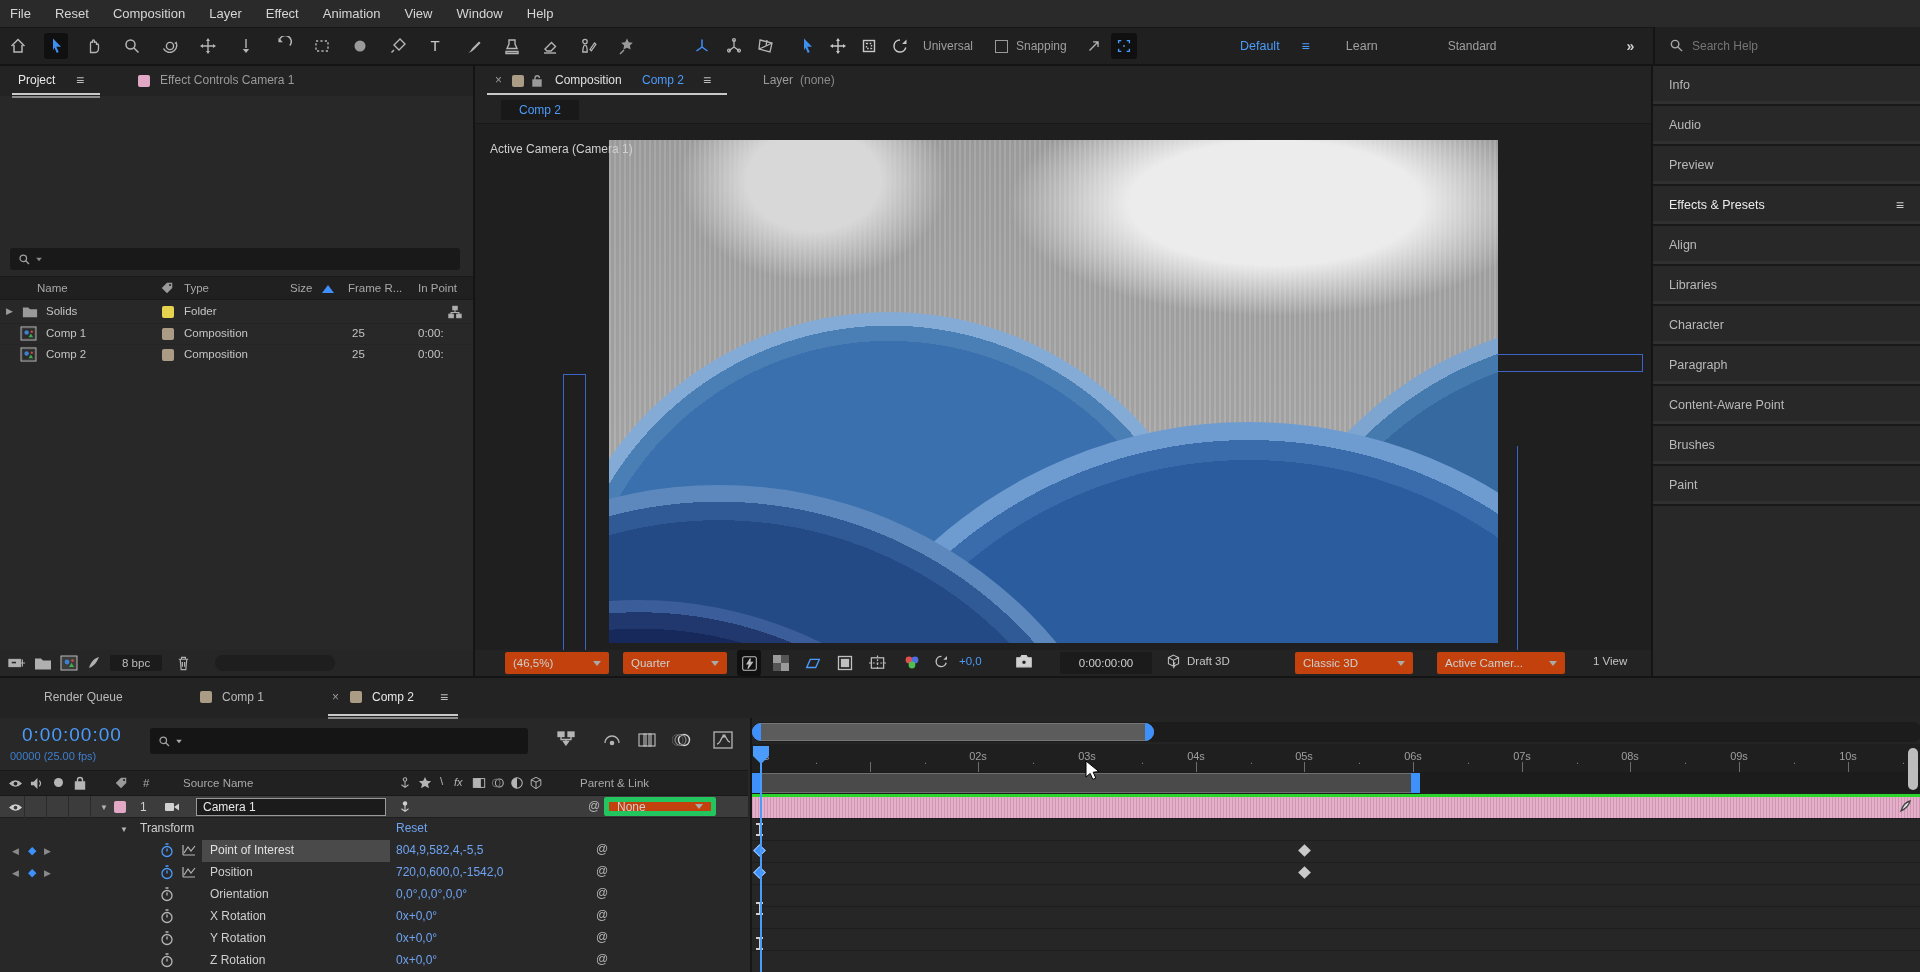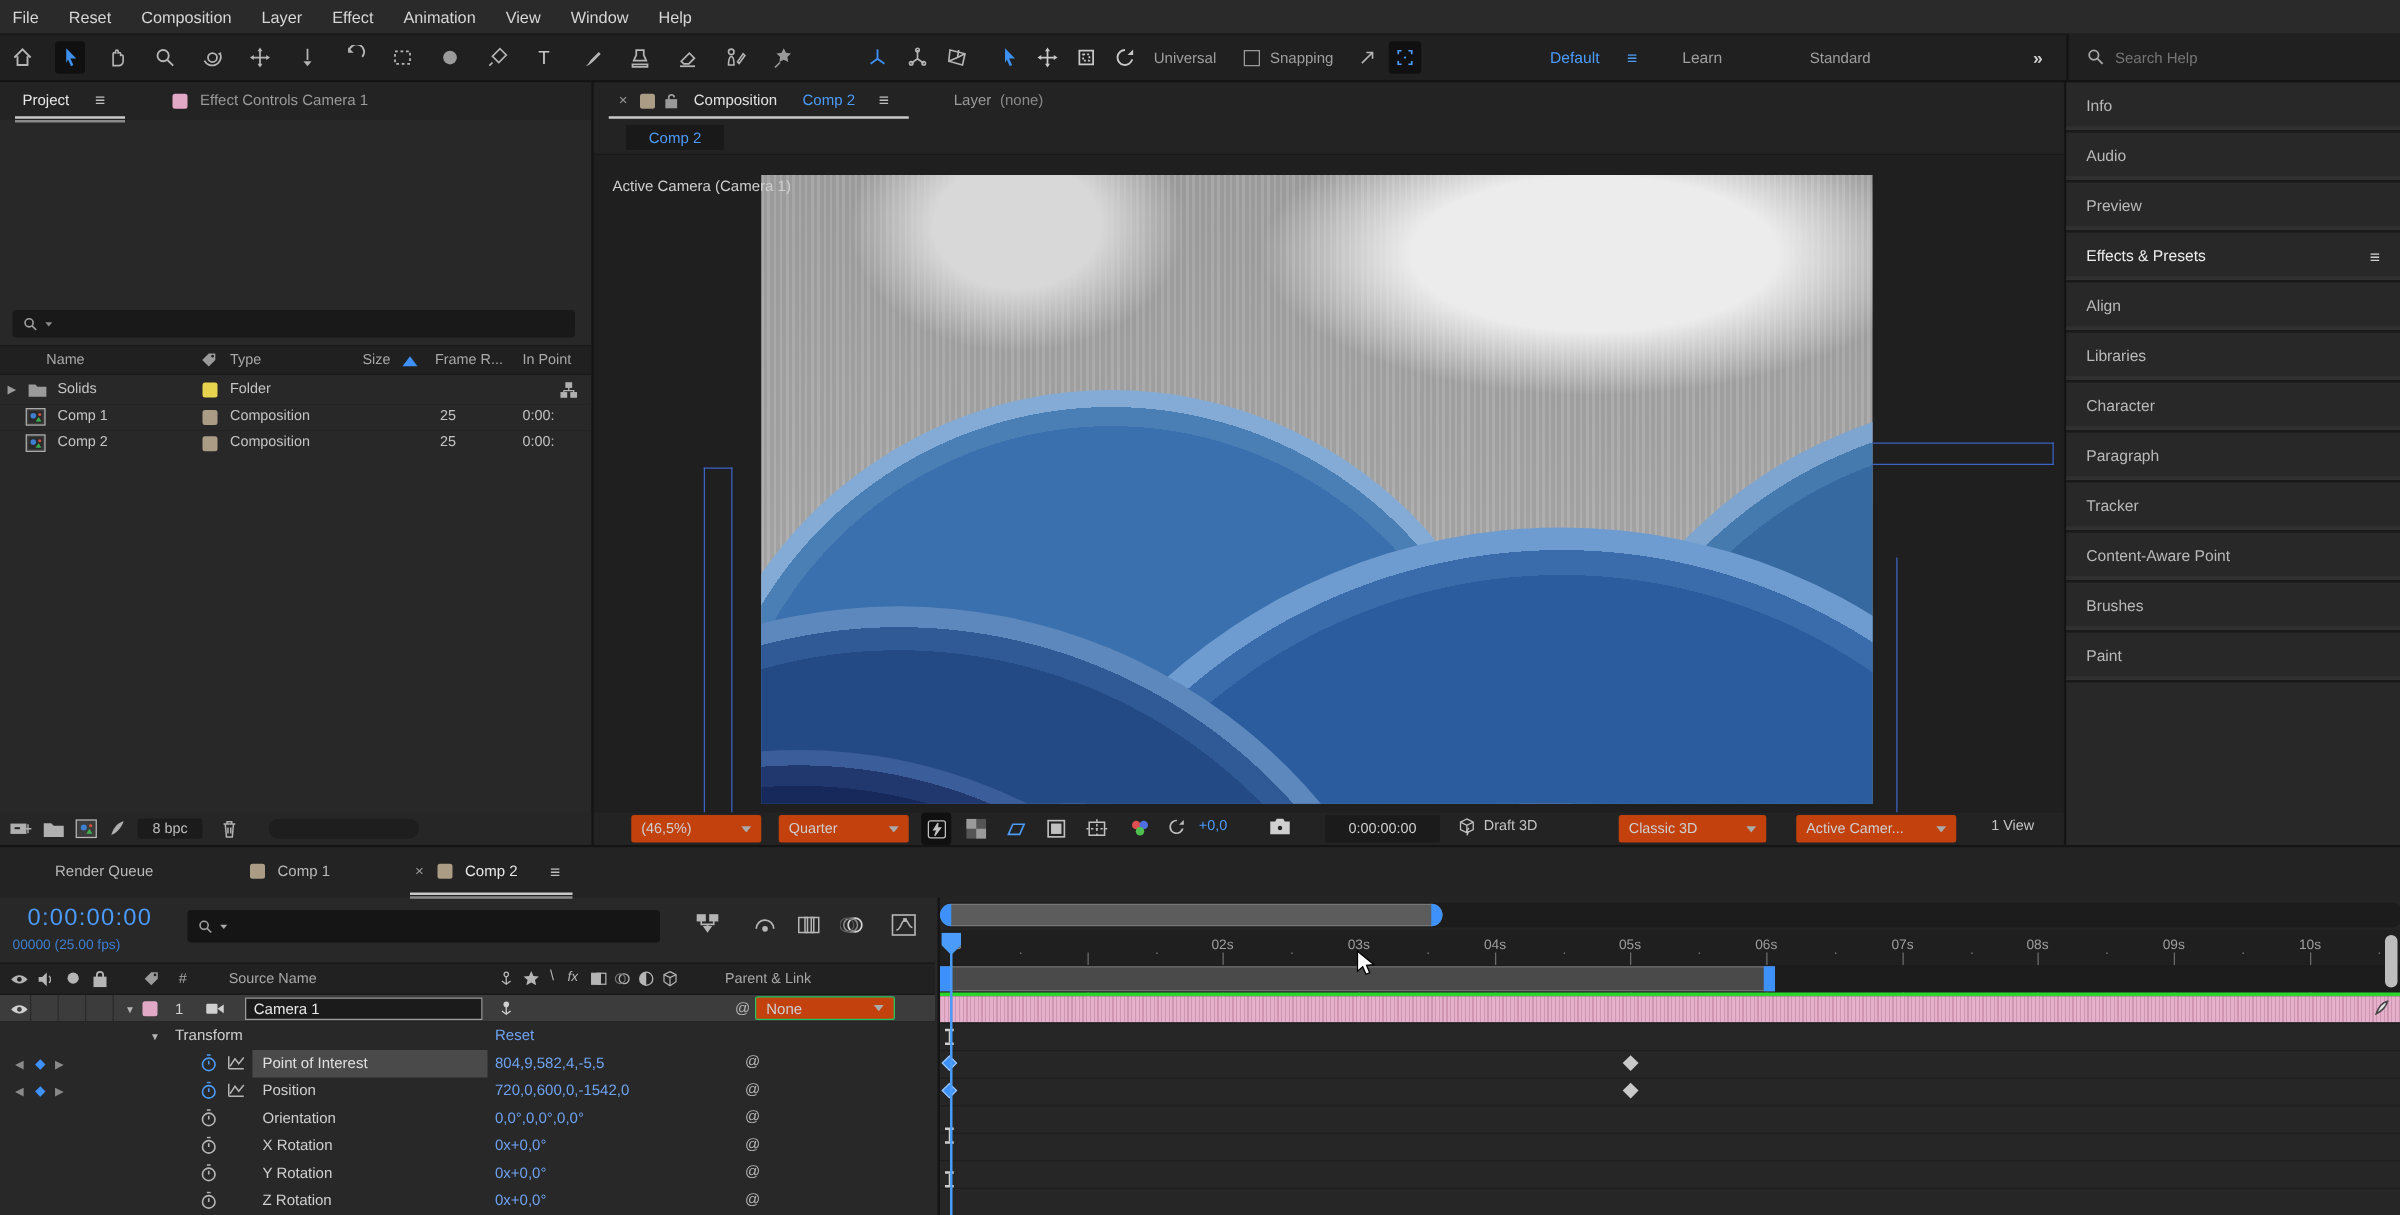--- a/index.html
+++ b/index.html
@@ -513,23 +513,20 @@
     <div class="side-item">
         <span>Libraries</span>
       </div>
     <div class="side-item">
         <span>Character</span>
       </div>
     <div class="side-item">
         <span>Paragraph</span>
       </div>
     <div class="side-item">
-        <span>Tracker</span>
-      </div>
-    <div class="side-item">
         <span>Content-Aware Point</span>
       </div>
     <div class="side-item">
         <span>Brushes</span>
       </div>
     <div class="side-item">
         <span>Paint</span>
       </div>
   </div>
 
@@ -684,21 +681,21 @@
             </svg>
           </span>
         <span class="abs" style="left:196px;top:2px;width:190px;height:18px;background:#1b1b1b;border:1px solid #9a9a9a;display:flex;align-items:center;padding-left:6px;color:#e8e8e8;">Camera 1</span>
         <span class="abs ic" style="left:398px;top:4px;">
             <svg width="14" height="14" viewBox="0 0 16 16" fill="none" stroke="#d0d0d0" stroke-width="1.2">
               <circle cx="8" cy="4" r="2" fill="#d0d0d0"></circle>
               <path d="M8 6v7M4 10l4 3 4-3"></path>
             </svg>
           </span>
         <span class="abs" style="left:588px;top:3px;color:#b5b5b5;font-size:12px;">@</span>
-        <span class="abs dd" style="left:604px;top:1px;width:112px;height:19px;border:1px solid #22c55e;">
+        <span class="abs dd" style="left:604px;top:1px;width:112px;height:19px;border:5px solid #22c55e;">
             <span>None</span>
             <span class="caret"></span>
           </span>
       </div>
 
       <div class="proprow" style="top:100px;">
         <span class="abs" style="left:120px;top:7px;color:#b5b5b5;font-size:8px;">▼</span>
         <span class="abs" style="left:140px;top:3px;color:#cfcfcf;">Transform</span>
         <span class="abs pv" style="left:396px;top:3px;">Reset</span>
       </div>

